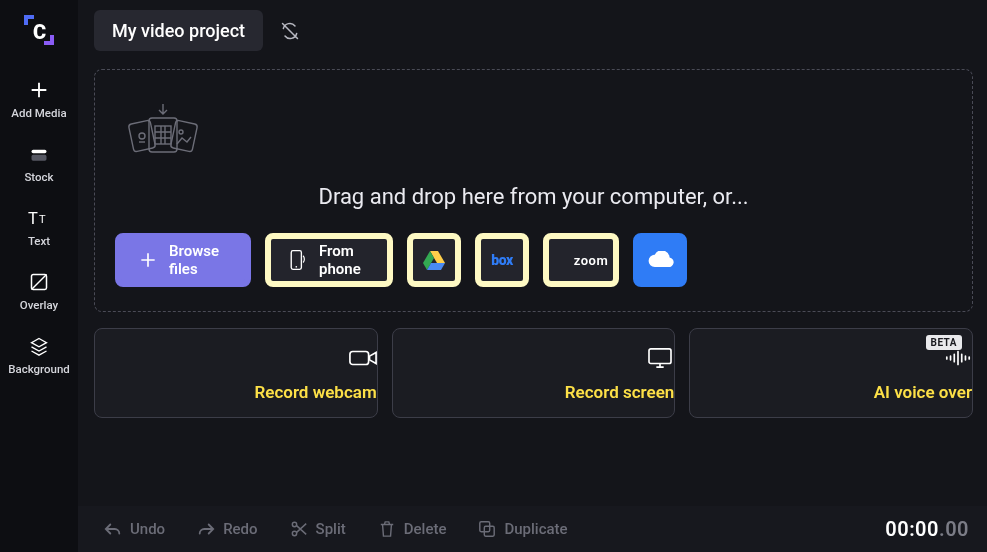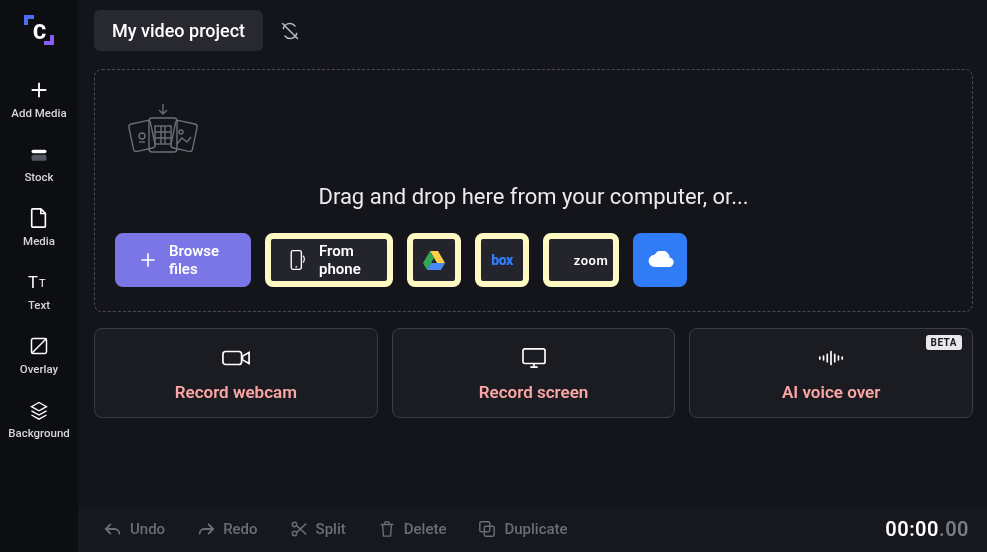--- a/index.html
+++ b/index.html
@@ -24,23 +24,23 @@
   .import-row { display:flex; gap: 14px; align-items:center; }
   .btn { display:flex; align-items:center; gap:10px; border:6px solid #fef9c3; background:#23242c; border-radius:8px; height:54px; padding:0 16px; cursor:pointer; color:#fff; }
   .btn .bi { width:22px; height:22px; display:flex; align-items:center; justify-content:center; }
   .btn .bl { font-size:15px; font-weight:600; line-height:1.2; text-align:left; }
   .btn.primary { background:#7a76e6; border-color:#7a76e6; }
   .btn.sq { width:54px; padding:0; justify-content:center; }
   .btn.cloud { background:#2f7cf6; border-color:#2f7cf6; }
   .tooltip { position:absolute; background:#7a76e6; color:#fff; font-size:16px; font-weight:500; padding:10px 16px; border-radius:6px; top:352px; right:99px; white-space:nowrap; }
   
   .record-row { display:flex; gap:14px; margin-top:16px; }
-  .rec-card { flex:1; border:1px solid #3c3d48; background:#1b1c22; border-radius:8px; height:90px; display:flex; flex-direction:column; align-items:center; justify-content:center; gap:10px; cursor:pointer; position:relative; }
+  .rec-card { flex:1; border:1px solid #3c3d48; background:#1b1c22; border-radius:8px; height:90px; display:flex; flex-direction:column; align-items:flex-end; justify-content:center; gap:10px; cursor:pointer; position:relative; }
   .rec-card .ri { width:28px; height:28px; display:flex; align-items:center; justify-content:center; }
-  .rec-card .rl { font-size:17px; font-weight:600; color:#fca5a5; }
+  .rec-card .rl { font-size:17px; font-weight:600; color:#fde047; }
   .beta-badge { position:absolute; top:6px; right:10px; background:#e9e9ec; color:#1a1a1f; font-size:10px; font-weight:700; padding:2px 5px; border-radius:3px; letter-spacing:0.5px; }
   
   .bottombar { position:absolute; left:0; right:0; bottom:0; height:46px; background:#17181e; display:flex; align-items:center; padding:0 18px 0 16px; gap:12px; }
   .bb-btn { display:flex; align-items:center; gap:8px; color:#6b6c77; font-size:15px; font-weight:500; padding:6px 10px; cursor:pointer; }
   .bb-btn .bbi { width:18px; height:18px; display:flex; align-items:center; justify-content:center; }
   .bb-spacer { flex:1; }
   .timecode { font-size:20px; font-weight:600; color:#fff; letter-spacing:0.5px; }
   .timecode .dim { color:#7b7c86; }
   .box-logo { color:#2f7cf6; font-weight:900; font-size:14px; letter-spacing:-0.5px; }
   .zoom-logo { color:#fff; font-weight:600; font-size:13px; letter-spacing:0.5px;margin-left:20px; }
@@ -67,29 +67,20 @@
       <span class="lbl">Add Media</span>
     </div>
     <div class="side-item">
       <span class="icn">
         <svg width="20" height="20" viewBox="0 0 24 24">
             <rect x="3" y="7" width="18" height="4" rx="2" fill="#fff"></rect>
             <rect x="3" y="13" width="18" height="7" rx="2" fill="#555762"></rect>
           </svg>
       </span>
       <span class="lbl">Stock</span>
-    </div>
-    <div class="side-item">
-      <span class="icn">
-        <svg width="18" height="20" viewBox="0 0 18 22">
-            <path d="M2 1h9l5 5v14a1 1 0 0 1-1 1H2a1 1 0 0 1-1-1V2a1 1 0 0 1 1-1z" fill="none" stroke="#fff" stroke-width="1.8"></path>
-            <path d="M11 1v5h5" fill="none" stroke="#fff" stroke-width="1.8"></path>
-          </svg>
-      </span>
-      <span class="lbl">Media</span>
     </div>
     <div class="side-item">
       <span class="icn">
         <svg width="22" height="20" viewBox="0 0 24 20">
             <text x="0" y="16" font-size="18" fill="#fff" font-family="serif">T</text>
             <text x="12" y="16" font-size="12" fill="#fff" font-family="serif">T</text>
           </svg>
       </span>
       <span class="lbl">Text</span>
     </div>

